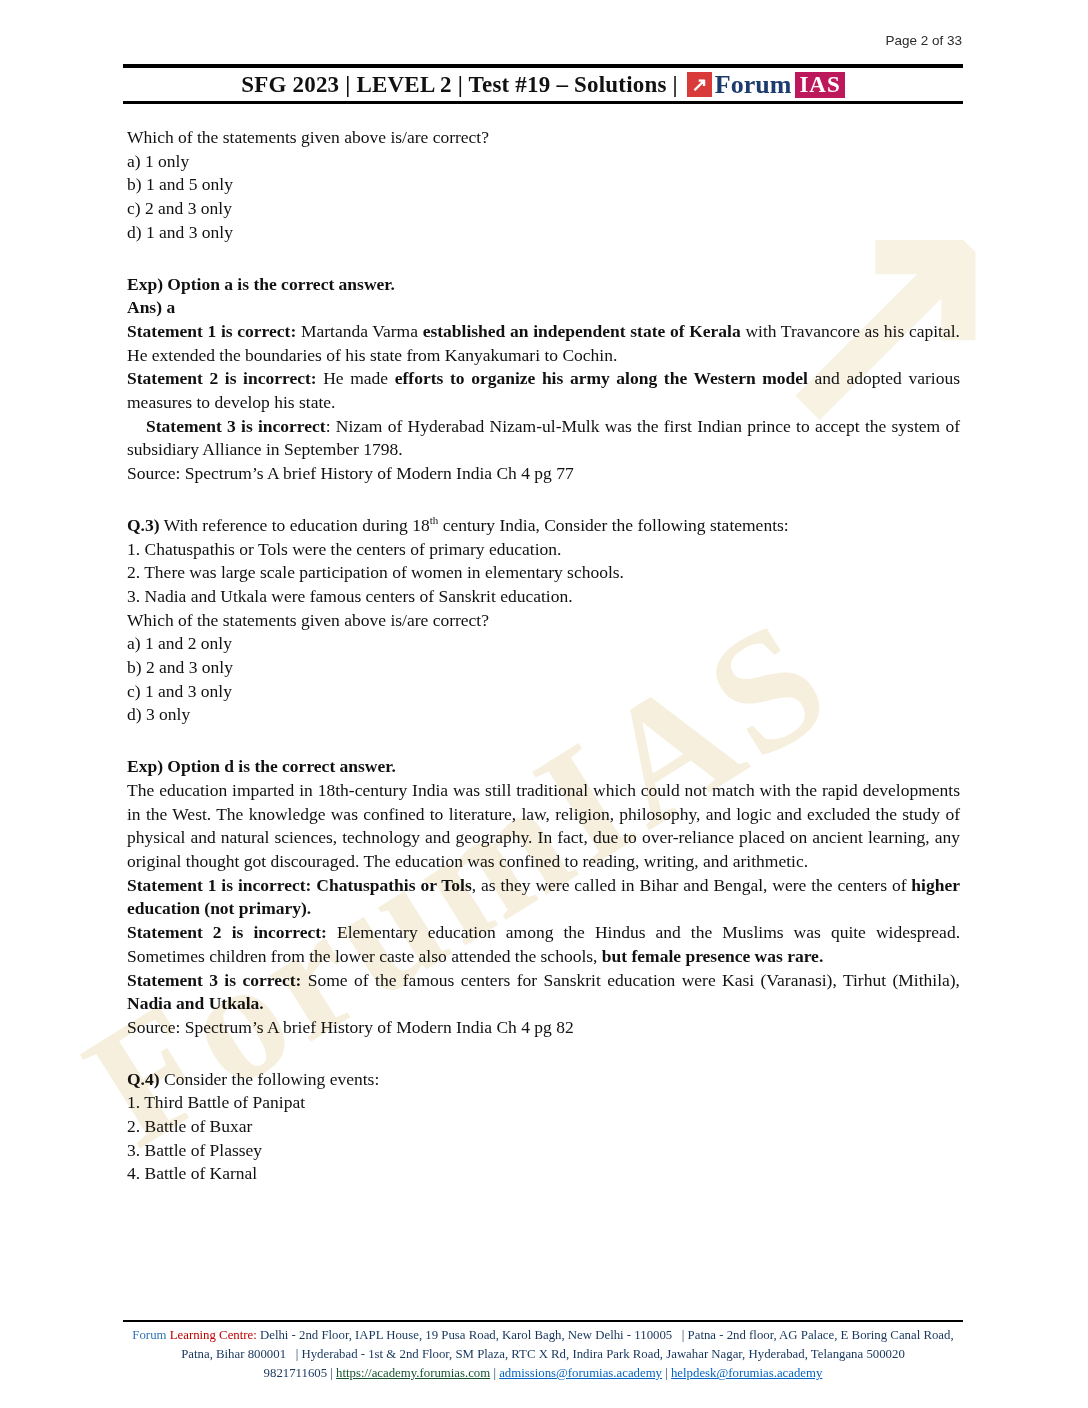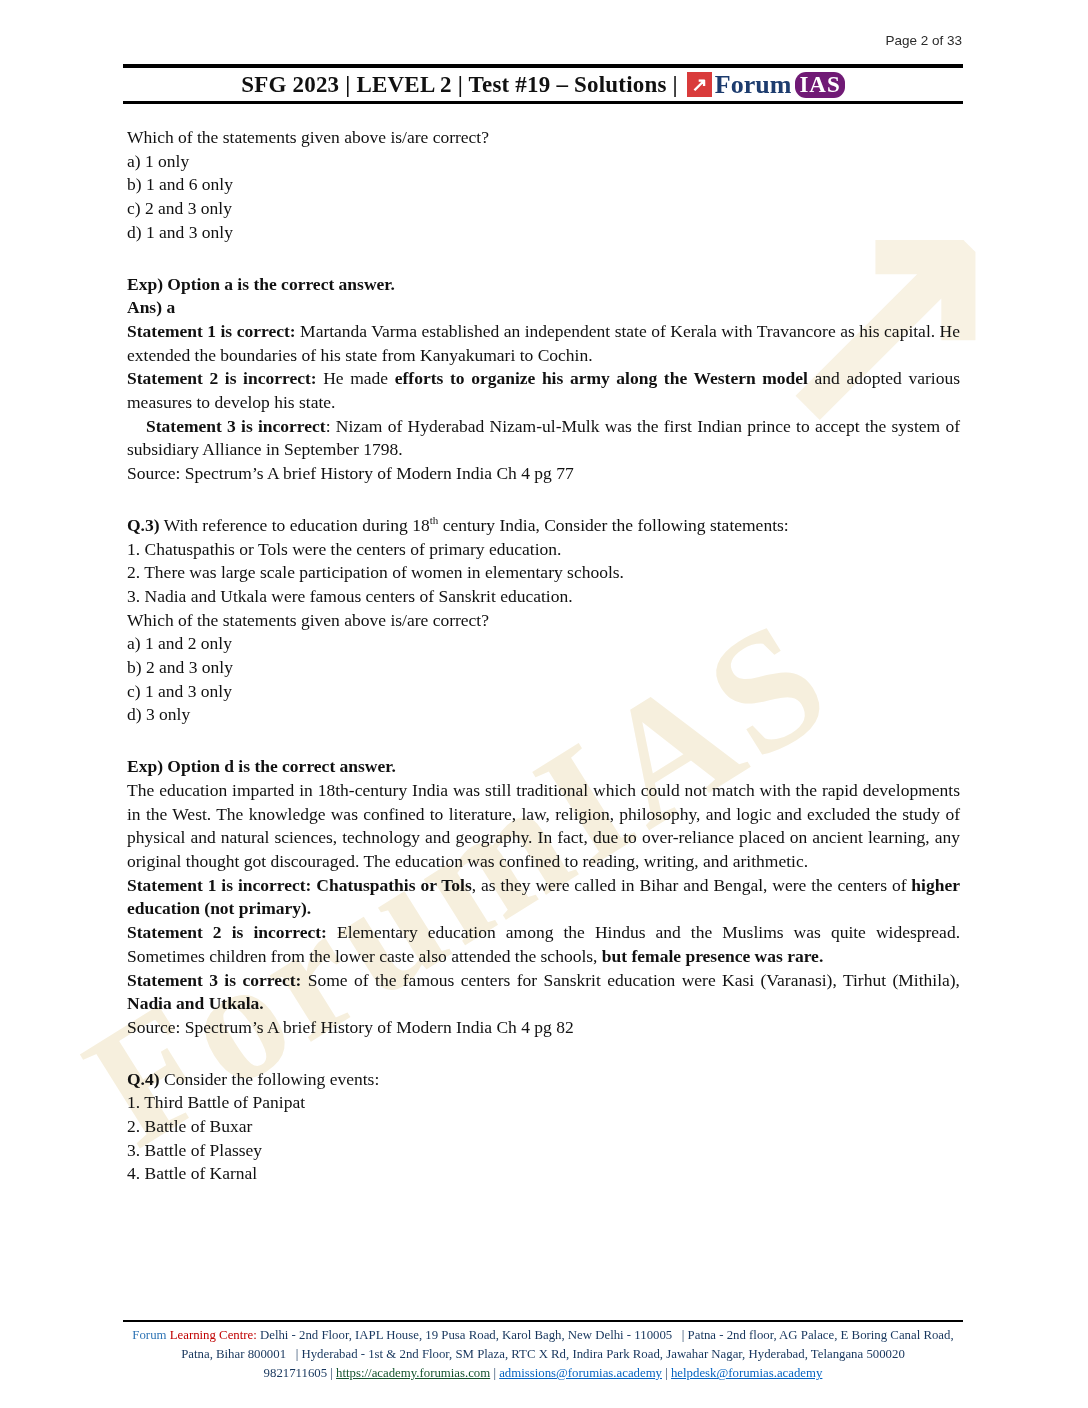--- a/index.html
+++ b/index.html
@@ -42,24 +42,23 @@
   .header-title { font-weight:bold; font-size:23px; letter-spacing:0.2px; white-space:nowrap; }
   .logo { display:inline-flex; align-items:center; gap:3px; }
   .logo-arrow-box {
     width:25px; height:25px; background:#d93b3b; color:#fff;
     display:flex; align-items:center; justify-content:center;
     font-size:19px; font-weight:bold;
     font-family:"Liberation Sans", sans-serif;
   }
   .logo-forum { color:#1d3c6e; font-weight:bold; font-size:26px; }
   .logo-ias {
-    background:#701a75; color:#fff; font-weight:bold;
+    background:#be185d; color:#fff; font-weight:bold;
     font-size:23px; line-height:26px; padding:0 4px; margin-left:1px;
     letter-spacing:1px;
-    border-radius:11px;
   }
   
   .doc-body {
     position:absolute; left:127px; width:833px; top:126px; z-index:1;
     font-size:17.5px; line-height:23.7px;
   }
   .blk { margin:0; }
   .blk.just { text-align:justify; }
   .blk.gap { height:28px; }
   sup { font-size:11px; line-height:0; vertical-align:super; }
@@ -90,27 +89,27 @@
       <span class="logo-forum">Forum</span>
       <span class="logo-ias">IAS</span>
     </span>
   </div>
   <div class="rule-bottom"></div>
 </div>
 
 <div class="doc-body">
     <div class="blk line"><span>Which of the statements given above is/are correct?</span></div>
     <div class="blk line"><span>a) 1 only</span></div>
-    <div class="blk line"><span>b) 1 and 6 only</span></div>
+    <div class="blk line"><span>b) 1 and 5 only</span></div>
     <div class="blk line"><span>c) 2 and 3 only</span></div>
     <div class="blk line"><span>d) 1 and 3 only</span></div>
     <div class="blk gap"></div>
     <div class="blk line"><span style="font-weight: bold;">Exp) Option a is the correct answer.</span></div>
     <div class="blk line"><span style="font-weight: bold;">Ans) a</span></div>
-    <div class="blk just"><span style="font-weight: bold;">Statement 1 is correct:</span><span> Martanda Varma </span><span style="font-weight: normal;">established an independent state of Kerala</span><span> with Travancore as his capital. He extended the boundaries of his state from Kanyakumari to Cochin.</span></div>
+    <div class="blk just"><span style="font-weight: bold;">Statement 1 is correct:</span><span> Martanda Varma </span><span style="font-weight: bold;">established an independent state of Kerala</span><span> with Travancore as his capital. He extended the boundaries of his state from Kanyakumari to Cochin.</span></div>
     <div class="blk just"><span style="font-weight: bold;">Statement 2 is incorrect:</span><span> He made </span><span style="font-weight: bold;">efforts to organize his army along the Western model</span><span> and adopted various measures to develop his state.</span></div>
     <div class="blk just"><span style="font-weight: bold; margin-left: 19px;">Statement 3 is incorrect</span><span>: Nizam of Hyderabad Nizam-ul-Mulk was the first Indian prince to accept the system of subsidiary Alliance in September 1798.</span></div>
     <div class="blk line"><span>Source: Spectrum’s A brief History of Modern India Ch 4 pg 77</span></div>
     <div class="blk gap"></div>
     <div class="blk line"><span style="font-weight: bold;">Q.3)</span><span> With reference to education during 18</span><sup>th</sup><span> century India, Consider the following statements:</span></div>
     <div class="blk line"><span>1. Chatuspathis or Tols were the centers of primary education.</span></div>
     <div class="blk line"><span>2. There was large scale participation of women in elementary schools.</span></div>
     <div class="blk line"><span>3. Nadia and Utkala were famous centers of Sanskrit education.</span></div>
     <div class="blk line"><span>Which of the statements given above is/are correct?</span></div>
     <div class="blk line"><span>a) 1 and 2 only</span></div>

